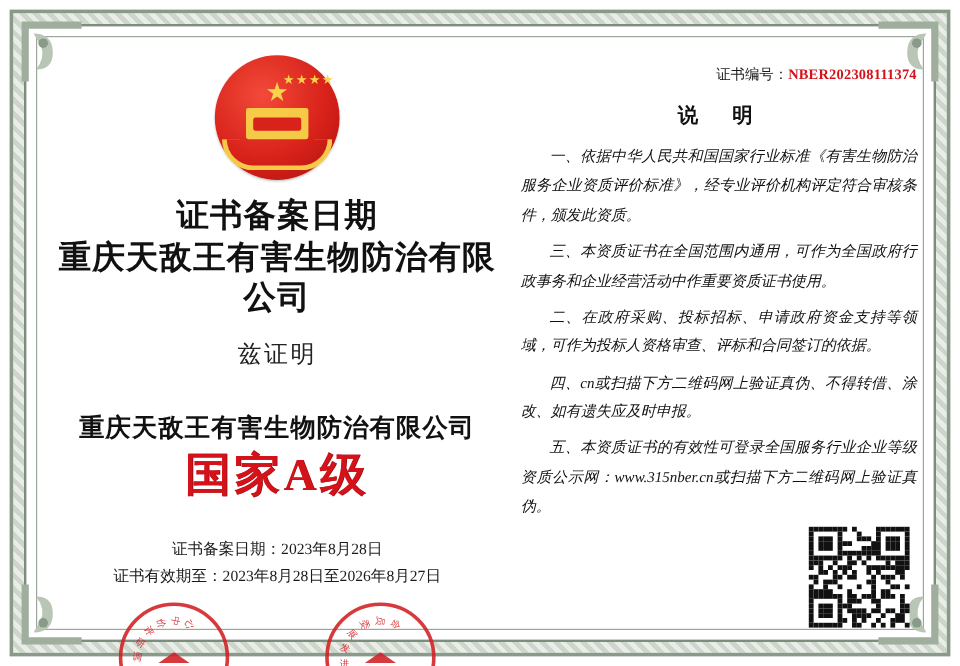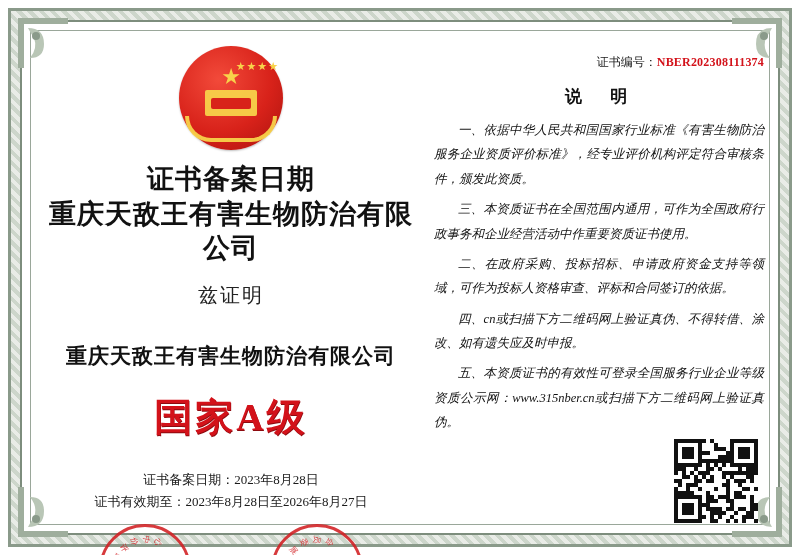--- a/index.html
+++ b/index.html
@@ -159,21 +159,21 @@
   .company {
     margin-top: 33px;
     font-family: "Liberation Serif", serif;
     font-size: 21px;
     font-weight: bold;
     color: #111111;
     letter-spacing: 1px;
   }
 
   .grade {
-    margin-top: 22px;
+    margin-top: 0;
     font-family: "Liberation Serif", serif;
     font-size: 38px;
     font-weight: bold;
     color: #d3121a;
     letter-spacing: 3px;
     text-shadow: 0.5px 0.5px 0 #8d0a0f;
   }
 
   .dates {
     margin-top: 26px;

